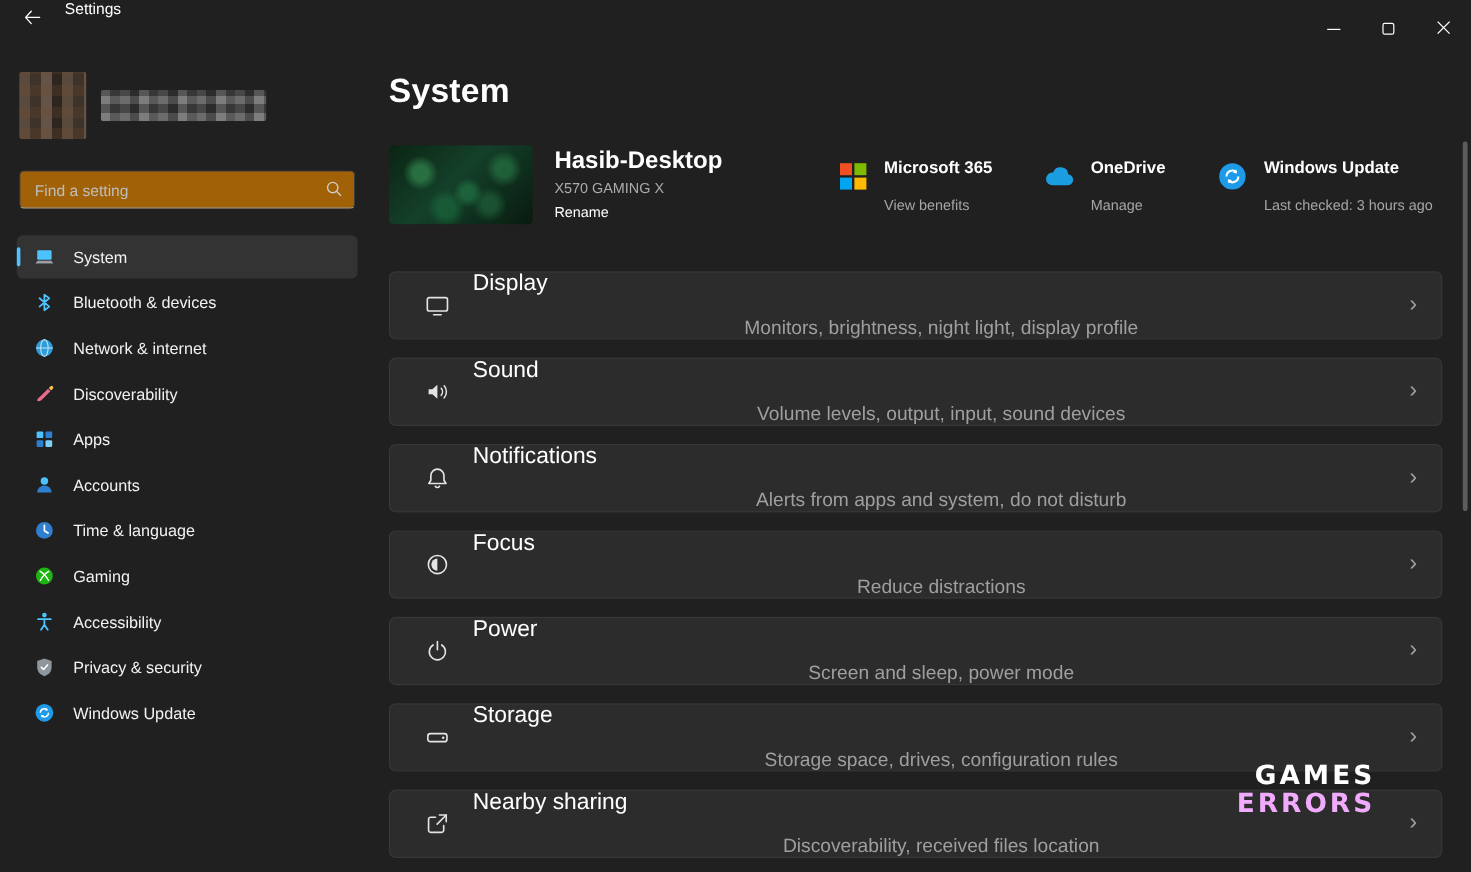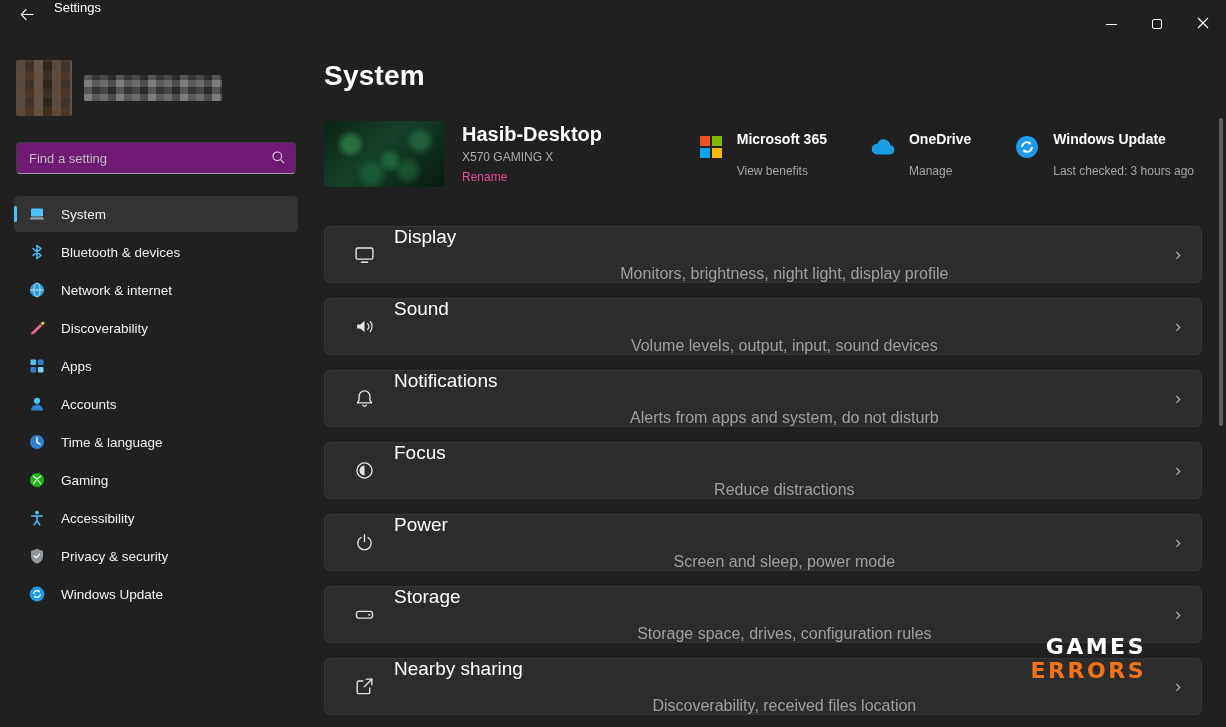--- a/index.html
+++ b/index.html
@@ -27,21 +27,21 @@
     background-image:
       repeating-linear-gradient(0deg, rgba(60,40,25,.45) 0 9px, rgba(0,0,0,.28) 9px 18px),
       repeating-linear-gradient(90deg, #7d6655 0 9px, #544639 9px 18px, #8a7361 18px 27px, #3e342b 27px 36px);
   }
   .name-redacted { width:138px; height:26px; border-radius:2px;
     background-image:
       repeating-linear-gradient(0deg, rgba(255,255,255,.10) 0 7px, rgba(0,0,0,.22) 7px 14px),
       repeating-linear-gradient(90deg, #6e6e6e 0 8px, #474747 8px 16px, #5b5b5b 16px 24px, #383838 24px 32px);
   }
   .search-wrap { position:relative; margin:26px 16px 0 16px; }
-  .search-wrap input { width:100%; height:32px; background:#701a75; border:1px solid #3d3d3d; border-bottom:1px solid #9a9a9a; border-radius:4px; color:#fff; font-size:13px; padding:0 34px 0 12px; font-family:inherit; outline:none; }
+  .search-wrap input { width:100%; height:32px; background:#a16207; border:1px solid #3d3d3d; border-bottom:1px solid #9a9a9a; border-radius:4px; color:#fff; font-size:13px; padding:0 34px 0 12px; font-family:inherit; outline:none; }
   .search-wrap input::placeholder { color:#bdbdbd; }
   .search-glyph { position:absolute; right:10px; top:8px; pointer-events:none; }
 
   nav { margin-top:22px; }
   .nav-item { display:flex; align-items:center; gap:15px; height:36px; margin:2px 14px; padding:0 14px; border-radius:5px; position:relative; font-size:13.5px; color:#f2f2f2; cursor:pointer; }
   .nav-item.selected { background:#333333; }
   .nav-item.selected::before { content:""; position:absolute; left:0; top:10px; bottom:10px; width:3px; border-radius:3px; background:#4cc2ff; }
   .nav-ico { width:18px; height:18px; display:flex; align-items:center; justify-content:center; flex-shrink:0; }
 
   
@@ -52,42 +52,42 @@
       radial-gradient(circle at 22% 35%, rgba(60,160,90,.55) 0 6%, transparent 14%),
       radial-gradient(circle at 55% 60%, rgba(40,140,80,.5) 0 7%, transparent 16%),
       radial-gradient(circle at 80% 30%, rgba(50,150,85,.45) 0 6%, transparent 14%),
       radial-gradient(circle at 40% 80%, rgba(30,120,70,.5) 0 8%, transparent 18%),
       radial-gradient(circle at 70% 75%, rgba(45,135,80,.4) 0 6%, transparent 15%),
       linear-gradient(135deg, #0b2413, #14402a 45%, #081a0e);
   }
   .device-info { margin-left:18px; }
   .device-name { font-size:20px; font-weight:600; }
   .device-model { font-size:12px; color:#ababab; margin-top:4px; }
-  .device-rename { font-size:12px; color:#ec4899; margin-top:6px; cursor:pointer; display:inline-block; }
+  .device-rename { font-size:12px; color:#ffffff; margin-top:6px; cursor:pointer; display:inline-block; }
   .quick-cards { margin-left:auto; display:flex; gap:42px; padding-right:8px; }
   .quick-item { display:flex; align-items:flex-start; gap:12px; cursor:pointer; }
   .qicon { width:28px; height:28px; display:flex; align-items:center; justify-content:center; flex-shrink:0; margin-top:2px; }
   .qtitle { font-size:14px; font-weight:600; }
   .qsub { font-size:12px; color:#a6a6a6; margin-top:17px; }
   .mslogo { width:22px; height:22px; display:grid; grid-template-columns:10px 10px; grid-template-rows:10px 10px; gap:2px; }
   .mslogo span { display:block; }
 
   .cards { margin-top:39px; }
   .card { display:flex; align-items:center; height:57px; background:#2c2c2c; border:1px solid rgba(255,255,255,0.055); border-radius:6px; margin-bottom:15px; padding:0 20px 0 28px; cursor:pointer; }
   .card-ico { width:22px; height:22px; margin-right:19px; display:flex; align-items:center; justify-content:center; flex-shrink:0; }
   .card-text { flex:1; }
   .card-title { font-size:19px; color:#fff; }
   .card-sub { font-size:16px; color:#9f9f9f; margin-top:17px;text-align:center; }
   .chev { color:#a0a0a0; font-size:19px; line-height:1; padding-bottom:3px; }
 
   
   .scrollbar { position:absolute; right:3px; top:118px; width:4px; height:308px; background:#5c5c5c; border-radius:2px; cursor:pointer; }
   .watermark { position:absolute; right:80px; bottom:44px; text-align:right; z-index:50; font-weight:bold; font-size:22px; line-height:1.1; letter-spacing:2.5px; font-family:"DejaVu Sans","Liberation Sans",sans-serif; }
   .wm1 { color:#ffffff; }
-  .wm2 { color:#f97316; }
+  .wm2 { color:#f0abfc; }
 </style>
 </head>
 <body>
 
 <div class="app">
 
   <div class="titlebar">
     <button class="back-btn">
       <span>
         <svg width="15" height="15" viewBox="0 0 16 16">

